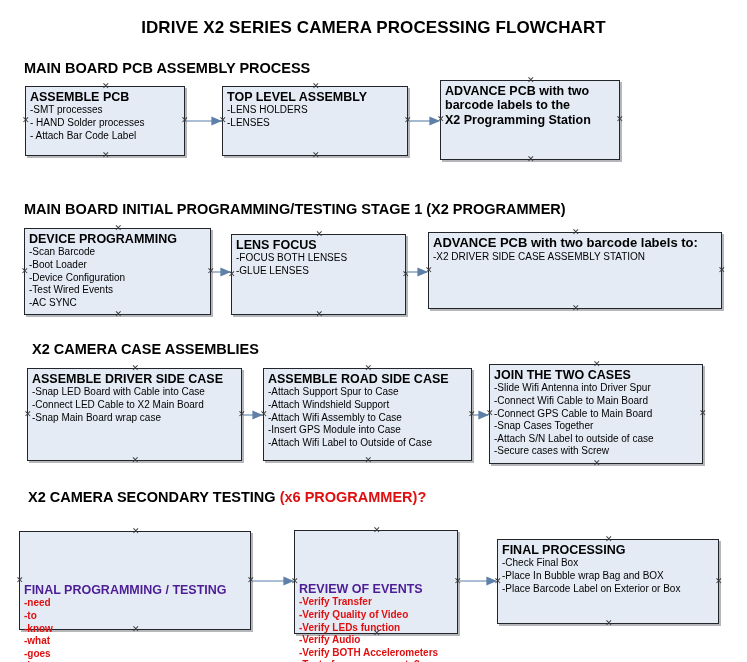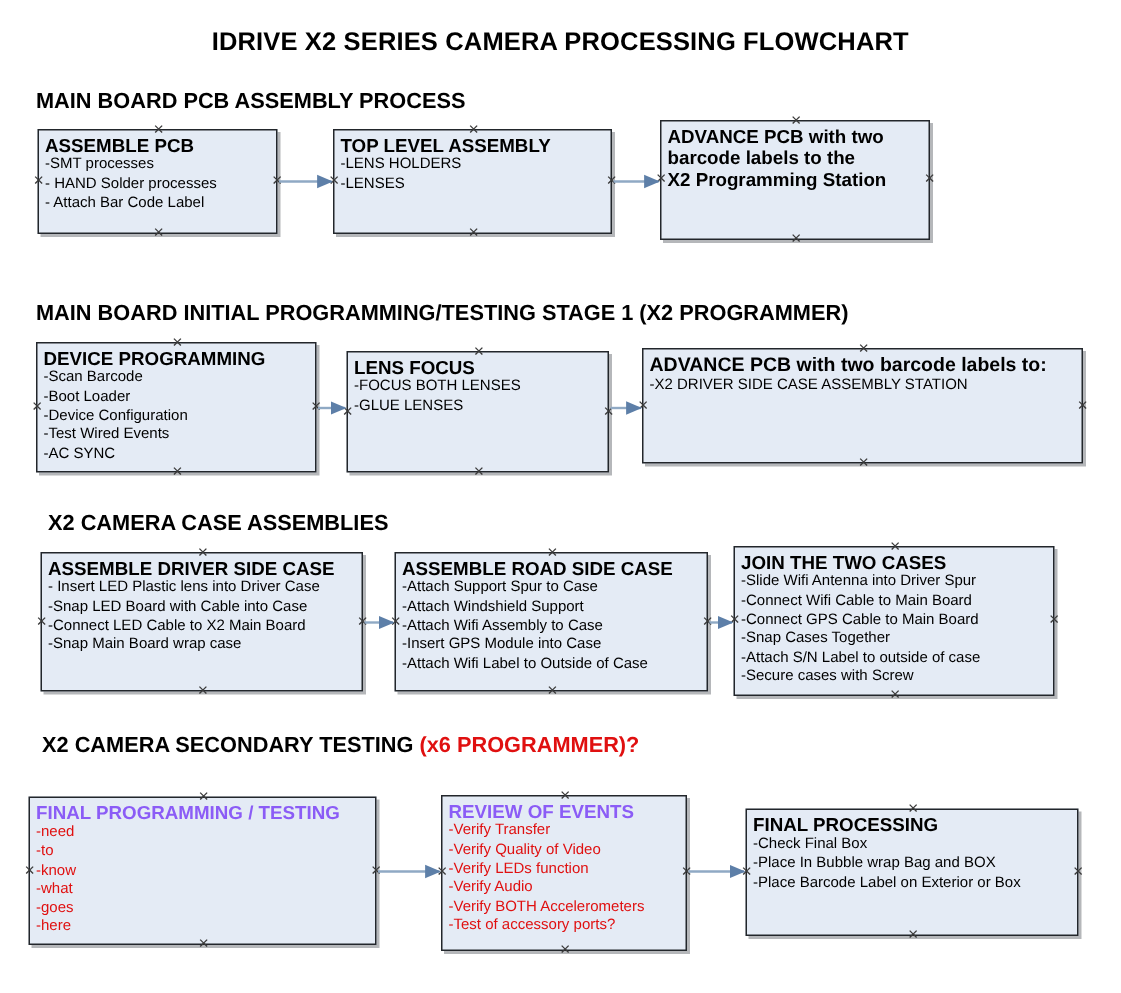--- a/index.html
+++ b/index.html
@@ -56,22 +56,22 @@
     display: block;
     white-space: nowrap;
   }
   .box .bline {
     font-size: 10px;
     line-height: 1.26;
     color: #000000;
     display: block;
     white-space: nowrap;
   }
-  .box.red .btitle { color: #8b5cf6; }
-  .box.red .bline { color: #e01010; }
+  .box.red .btitle { color: #4c1d95; margin-top: 48px; }
+  .box.red .bline { color: #e01010; font-weight: bold; }
 
   .box-inner {
     position: absolute;
     left: 4px;
     top: 3px;
     right: 2px;
   }
   .box.wide .btitle { font-size: 13px; }
 
   
@@ -184,21 +184,20 @@
     <span class="handle" style="right:-4px; top:50%; margin-top:-4px;">✕</span>
   </div>
 
   <div class="section-head" style="left:32px; top:341px;">
     <span>X2 CAMERA CASE ASSEMBLIES</span>
   </div>
 
   <div class="box" style="left:27px; top:368px; width:215px; height:93px;">
     <div class="box-inner">
       <span class="btitle">ASSEMBLE DRIVER SIDE CASE</span>
-      <span class="bline">- Insert LED Plastic lens into Driver Case</span>
       <span class="bline">-Snap LED Board with Cable into Case</span>
       <span class="bline">-Connect LED Cable to X2 Main Board</span>
       <span class="bline">-Snap Main Board wrap case</span>
     </div>
     <span class="handle" style="left:50%; top:-4px; margin-left:-3px;">✕</span>
     <span class="handle" style="left:50%; bottom:-4px; margin-left:-3px;">✕</span>
     <span class="handle" style="left:-4px; top:50%; margin-top:-4px;">✕</span>
     <span class="handle" style="right:-4px; top:50%; margin-top:-4px;">✕</span>
   </div>
 

